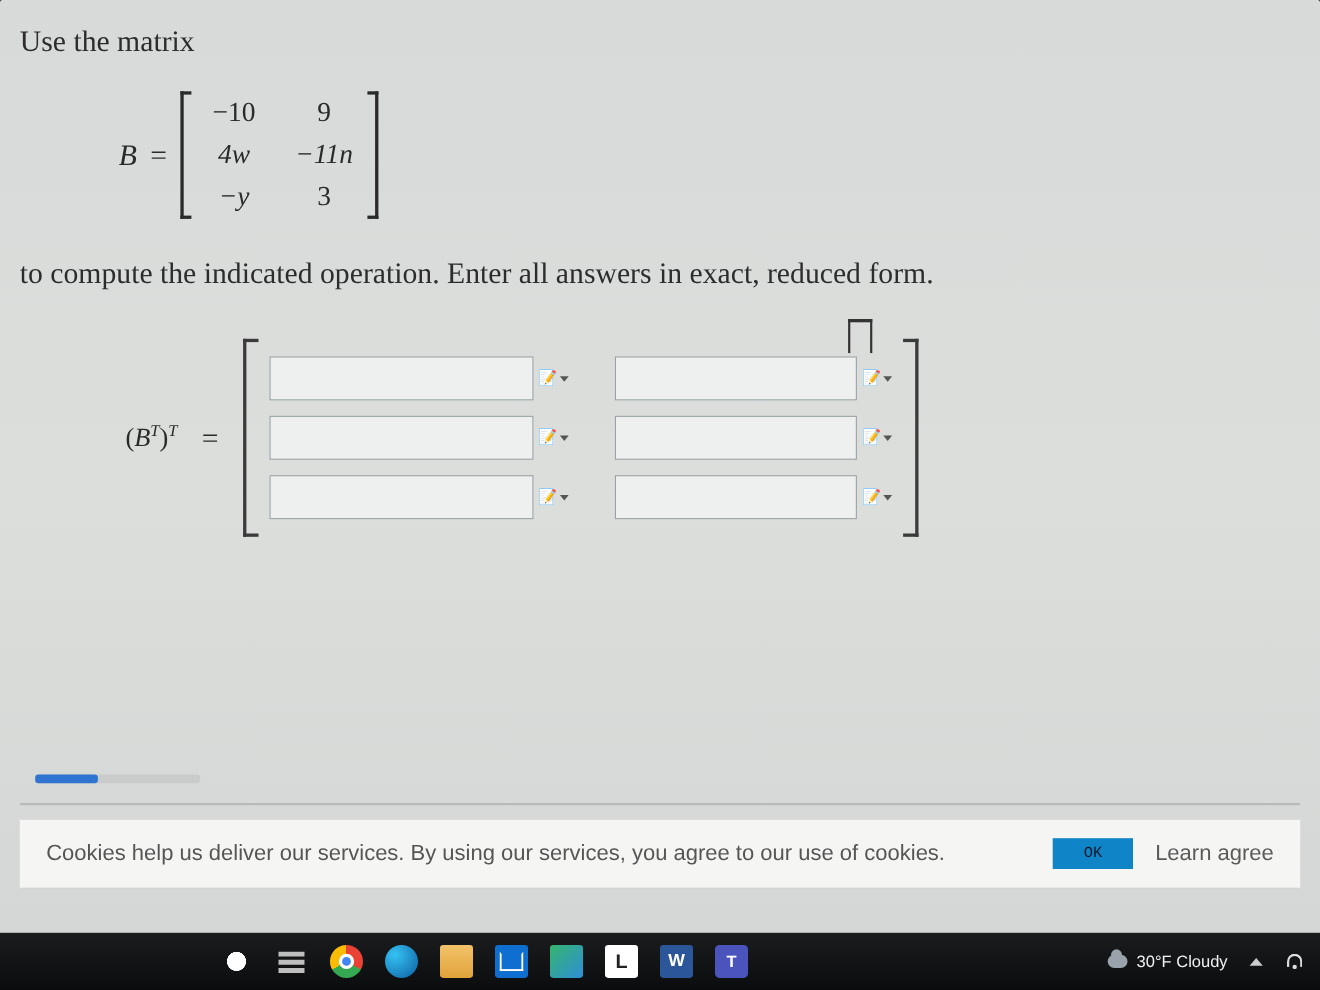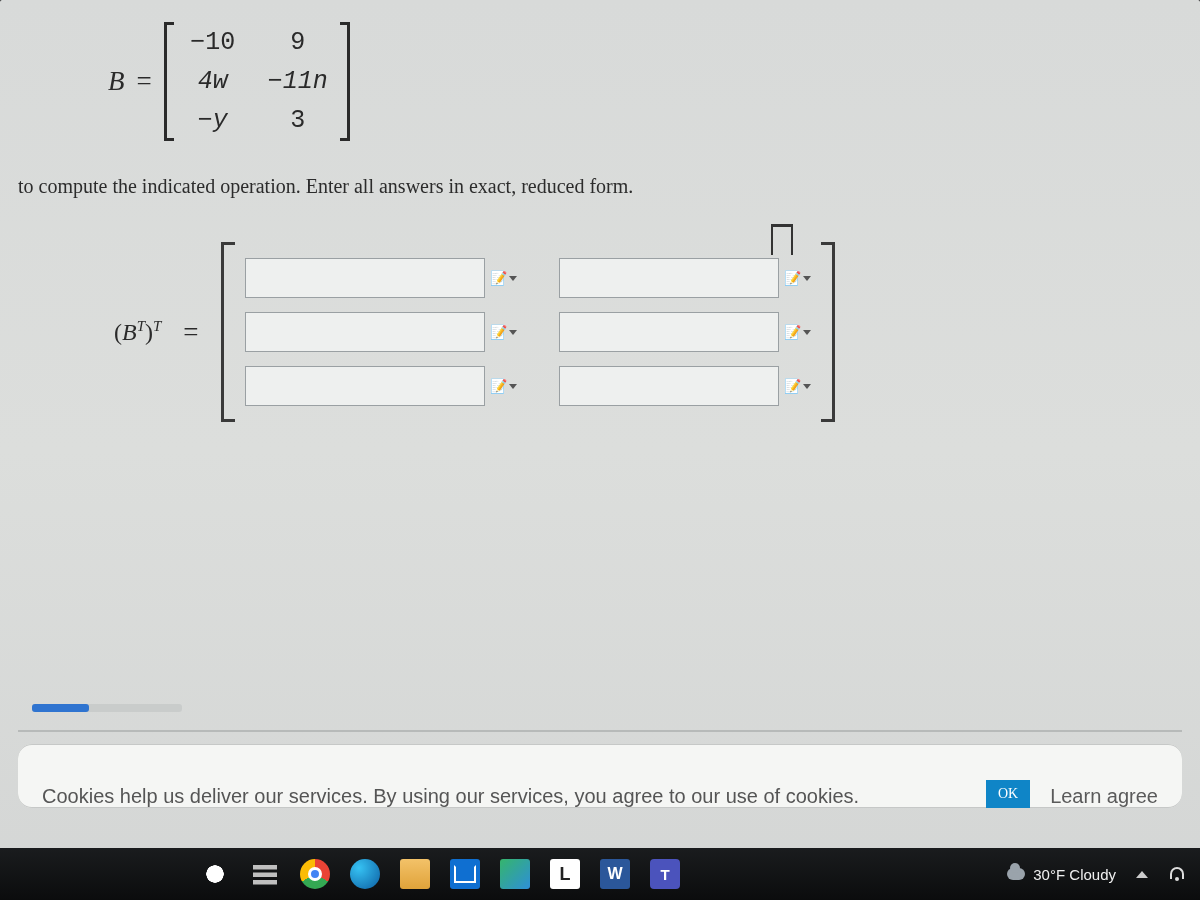--- a/index.html
+++ b/index.html
@@ -72,26 +72,26 @@
     height: 3px;
     background: #2a2a2a;
   }
   .mgrid {
     display: grid;
     grid-template-columns: auto auto;
     column-gap: 28px;
     row-gap: 10px;
     padding: 6px 12px;
     font-size: 25px;
-    font-family: Liberation Mono, monospace;
+    font-family: Liberation Serif, serif;
   }
   .mgrid div { text-align: center; min-width: 54px; }
   .mgrid .ital { font-style: italic; }
   .prompt-line2 {
-    font-size: 20px;
+    font-size: 27px;
     color: #2c2c2c;
     margin-bottom: 44px;
     font-family: Georgia, serif;
   }
   .answer-row {
     display: flex;
     align-items: center;
     gap: 22px;
     margin-left: 96px;
   }
@@ -182,38 +182,37 @@
     left:18px; right:18px; bottom:168px;
     height:2px;
     background:#b7bab9;
   }
   .cookie-bar {
     position:absolute;
     left:18px; right:18px; bottom:92px;
     height:64px;
     background:#f5f6f4;
     display:flex;
-    align-items:flex-end;
+    align-items:center;
     padding:0 24px;
     font-family: Arial, Helvetica, sans-serif;
     font-size:20px;
     color:#555;
     gap:20px;
     box-shadow: 0 -1px 0 #c6c8c7 inset, 0 1px 0 #c6c8c7 inset;
-    border-radius: 14px;
   }
   .cookie-bar .msg { flex:1; }
   .ok-btn {
     background:#0f85c7;
-    color:#ffffff;
+    color:#0f172a;
     font-size:14px;
-    padding:6px 12px;
+    padding:6px 28px;
     border:none;
     cursor:pointer;
-    font-family: Liberation Serif, serif;
+    font-family: Liberation Mono, monospace;
   }
   .learn-link {
     color:#5a5a5a;
     font-size:20px;
     cursor:pointer;
   }
   .taskbar {
     position:absolute;
     left:0; right:0; bottom:0;
     height:52px;
@@ -262,20 +261,21 @@
   .ic-L{background:#fff;color:#222;font-weight:bold;font-size:18px;border-radius:3px;}
   .ic-W{background:#2b579a;color:#fff;font-weight:bold;font-size:16px;border-radius:3px;}
   .ic-teams{background:#4b53bc;border-radius:4px;position:relative;}
   .ic-teams::after{content:"T";position:absolute;inset:0;display:flex;align-items:center;justify-content:center;color:#fff;font-weight:bold;font-size:15px;}
 </style>
 </head>
 <body>
 
 <div class="screen">
 
+  <div class="prompt-line1">Use the matrix</div>
 
   <div class="matrix-def">
     <span class="matrix-label">B</span>
     <span class="equals">=</span>
     <div class="bracket-matrix">
       <div class="bracket-l">
           <div class="cap-bot"></div>
         </div>
       <div class="mgrid">
         <div>−10</div>

